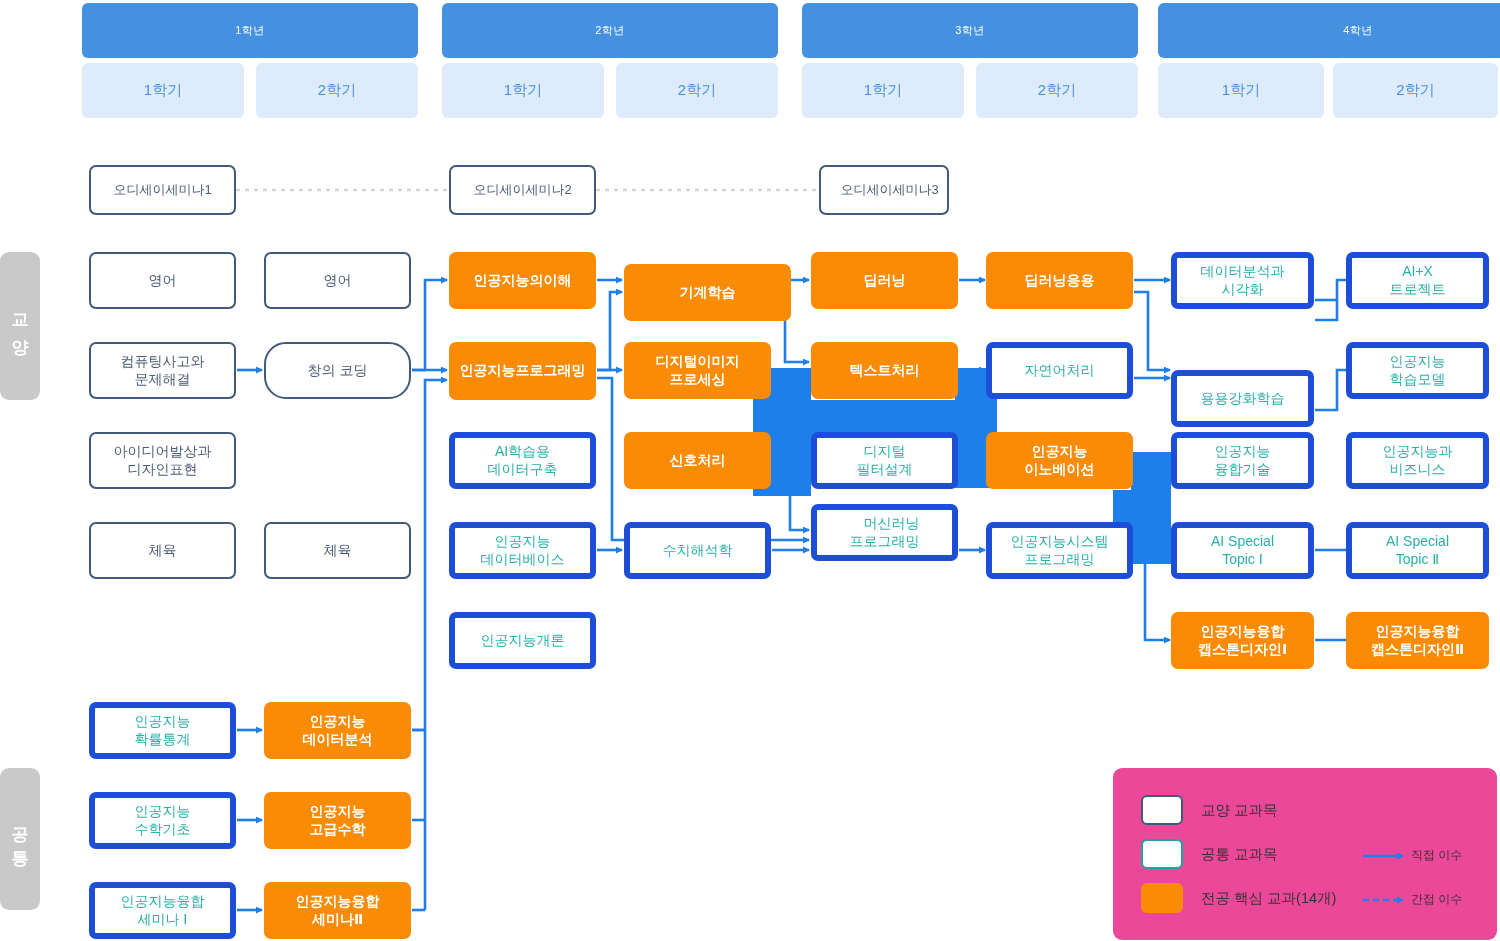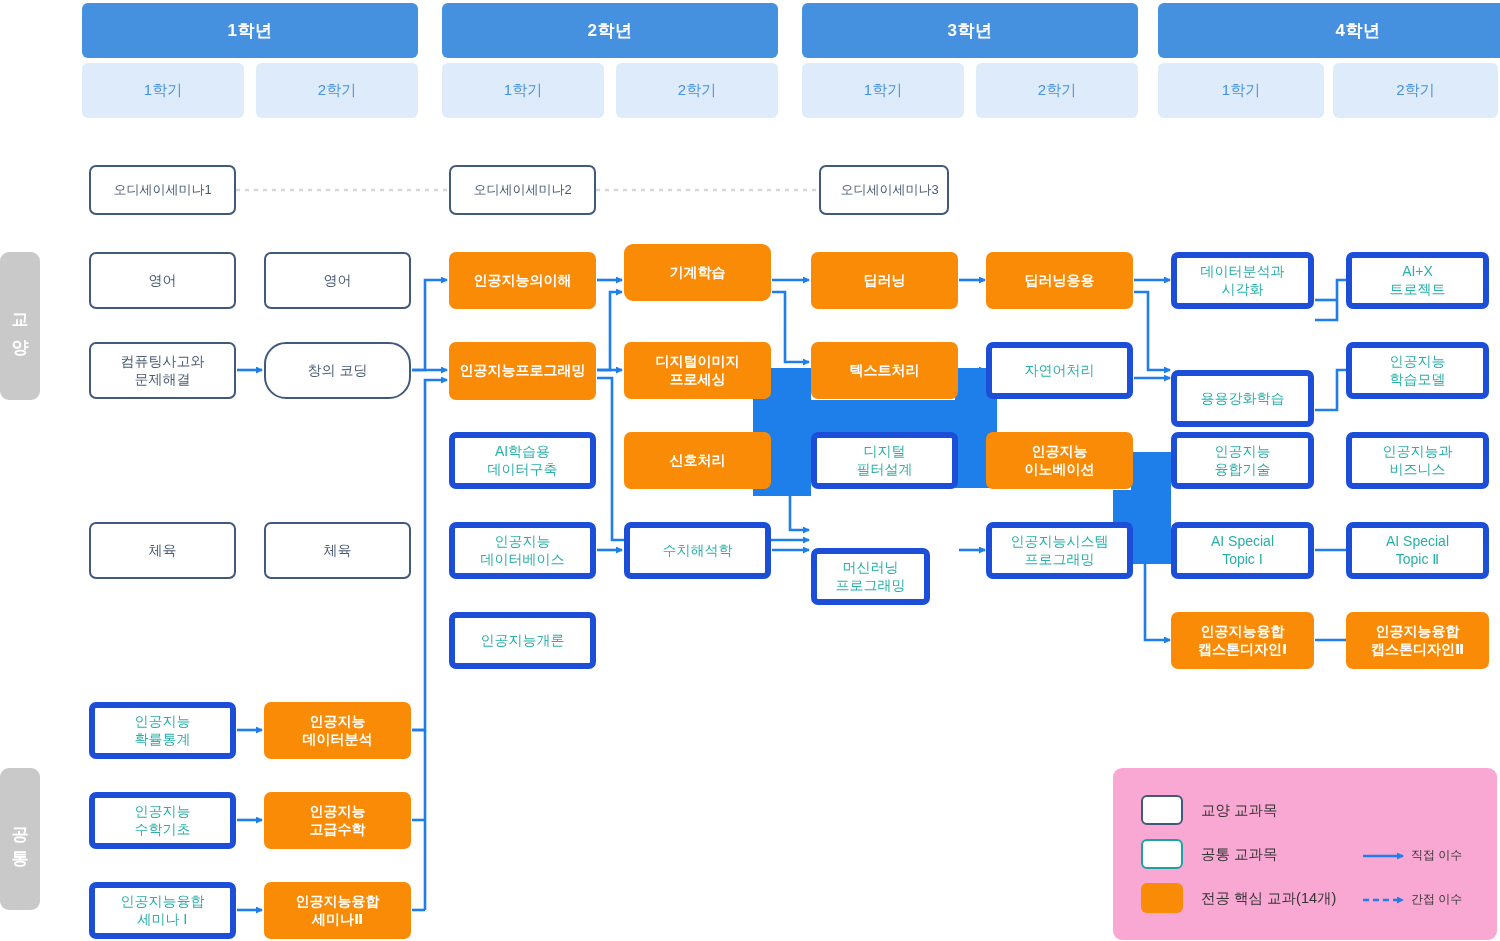--- a/index.html
+++ b/index.html
@@ -20,21 +20,21 @@
     position:absolute;left:0;top:0;width:1500px;height:941px;
     pointer-events:none;
   }
   
   .blob{position:absolute;background:#1E7EEA;}
   
   .yearhdr{
     position:absolute;height:55px;border-radius:6px;
     background:#4591E0;color:#ffffff;
     display:flex;align-items:center;justify-content:center;
-    font-size:17px;font-weight:bold;letter-spacing:.5px;
+    font-size:11px;font-weight:normal;letter-spacing:.5px;
   }
   .semhdr{
     position:absolute;height:55px;border-radius:6px;
     background:#DDEBFB;color:#4591E0;
     display:flex;align-items:center;justify-content:center;
     font-size:15px;
   }
   
   .rail{
     position:absolute;width:40px;border-radius:9px;background:#C9C9C9;
@@ -60,21 +60,21 @@
   }
   .node.maj{          
     background:#F98B07;border:2px solid #F98B07;color:#ffffff;font-weight:bold;
   }
   .node.seminar{
     background:#ffffff;border:2px solid #41597A;color:#4A5B74;font-size:13px;
   }
   
   #legend{
     position:absolute;left:1113px;top:768px;width:384px;height:172px;
-    background:#f9a8d4;border-radius:9px;z-index:6;
+    background:#ec4899;border-radius:9px;z-index:6;
   }
   .lgrow{position:absolute;display:flex;align-items:center;}
   .swatch{width:42px;height:30px;border-radius:6px;box-sizing:border-box;}
   .sw-gen{background:#fff;border:2px solid #41597A;}
   .sw-com{background:#fff;border:2px solid #1AA3A0;}
   .sw-maj{background:#F98B07;}
   .lglabel{margin-left:18px;font-size:14.5px;color:#333;white-space:nowrap;}
   .lgarrow{width:48px;height:14px;position:relative;}
   .lgtxt{font-size:12px;color:#333;white-space:nowrap;text-align:right;}
 </style>
@@ -189,41 +189,42 @@
   <div class="rail" style="left:0px;top:768px;height:142px;">
     <span>공통</span>
   </div>
 
   <div class="node seminar" style="left:89px;top:165px;width:147px;height:50px;">오디세이세미나1</div>
   <div class="node seminar" style="left:449px;top:165px;width:147px;height:50px;">오디세이세미나2</div>
   <div class="node seminar" style="left:819px;top:165px;width:130px;height:50px;padding-left:15px;">오디세이세미나3</div>
 
   <div class="node gen" style="left:89px;top:252px;width:147px;height:57px;">영어</div>
   <div class="node gen" style="left:89px;top:342px;width:147px;height:57px;">컴퓨팅사고와<br>문제해결</div>
+  <div class="node gen" style="left:89px;top:432px;width:147px;height:57px;">아이디어발상과<br>디자인표현</div>
   <div class="node gen" style="left:89px;top:522px;width:147px;height:57px;">체육</div>
 
   <div class="node gen" style="left:264px;top:252px;width:147px;height:57px;">영어</div>
   <div class="node gen" style="left:264px;top:342px;width:147px;height:57px;border-radius:22px;">창의 코딩</div>
   <div class="node gen" style="left:264px;top:522px;width:147px;height:57px;">체육</div>
 
   <div class="node maj" style="left:449px;top:252px;width:147px;height:57px;">인공지능의이해</div>
   <div class="node maj" style="left:449px;top:342px;width:147px;height:58px;">인공지능프로그래밍</div>
   <div class="node com" style="left:449px;top:432px;width:147px;height:57px;">AI학습용<br>데이터구축</div>
   <div class="node com" style="left:449px;top:522px;width:147px;height:57px;">인공지능<br>데이터베이스</div>
   <div class="node com" style="left:449px;top:612px;width:147px;height:57px;">인공지능개론</div>
 
-  <div class="node maj" style="left:624px;top:244px;width:147px;height:57px;border-radius:9px;">기계학습</div>
+  <div class="node maj" style="left:624px;top:264px;width:167px;height:57px;">기계학습</div>
   <div class="node maj" style="left:624px;top:342px;width:147px;height:57px;">디지털이미지<br>프로세싱</div>
   <div class="node maj" style="left:624px;top:432px;width:147px;height:57px;">신호처리</div>
   <div class="node com" style="left:624px;top:522px;width:147px;height:57px;">수치해석학</div>
 
   <div class="node maj" style="left:811px;top:252px;width:147px;height:57px;">딥러닝</div>
   <div class="node maj" style="left:811px;top:342px;width:147px;height:57px;">텍스트처리</div>
   <div class="node com" style="left:811px;top:432px;width:147px;height:57px;">디지털<br>필터설계</div>
-  <div class="node com" style="left:811px;top:548px;width:119px;height:57px;">머신러닝<br>프로그래밍</div>
+  <div class="node com" style="left:811px;top:504px;width:147px;height:57px;text-align:right;">머신러닝<br>프로그래밍</div>
 
   <div class="node maj" style="left:986px;top:252px;width:147px;height:57px;">딥러닝응용</div>
   <div class="node com" style="left:986px;top:342px;width:147px;height:57px;">자연어처리</div>
   <div class="node maj" style="left:986px;top:432px;width:147px;height:57px;">인공지능<br>이노베이션</div>
   <div class="node com" style="left:986px;top:522px;width:147px;height:57px;">인공지능시스템<br>프로그래밍</div>
 
   <div class="node com" style="left:1171px;top:252px;width:143px;height:57px;">데이터분석과<br>시각화</div>
   <div class="node com" style="left:1171px;top:342px;width:143px;height:57px;margin-top:28px;">용용강화학습</div>
   <div class="node com" style="left:1171px;top:432px;width:143px;height:57px;">인공지능<br>융합기술</div>
   <div class="node com" style="left:1171px;top:522px;width:143px;height:57px;">AI Special<br>Topic Ⅰ</div>

